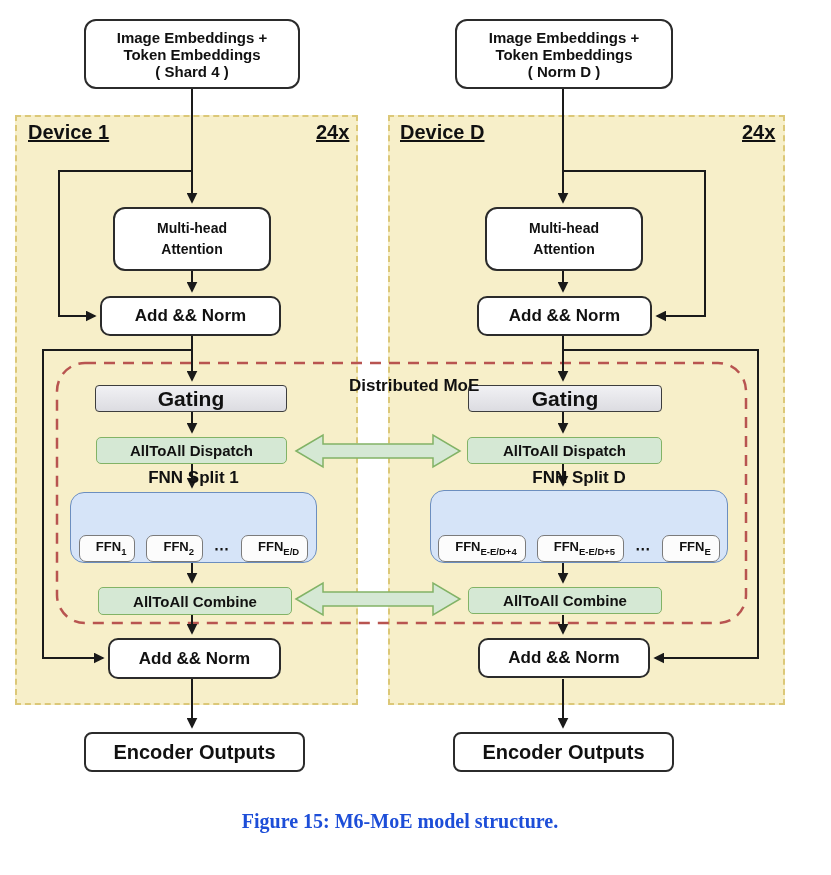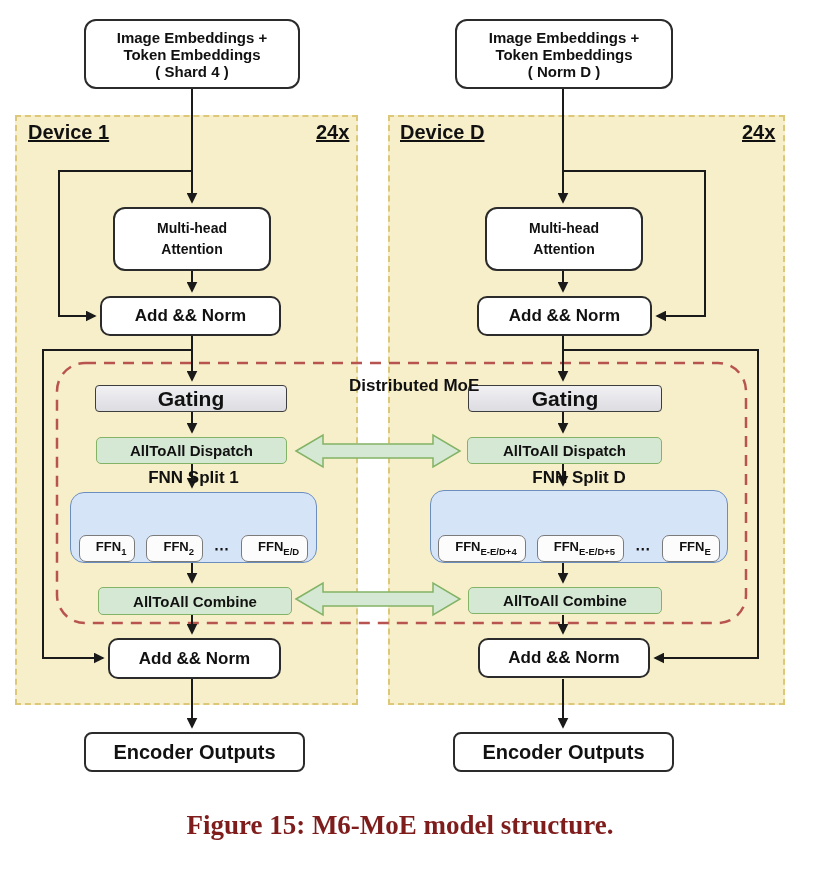--- a/index.html
+++ b/index.html
@@ -93,21 +93,21 @@
   #encoder-right{left:453px;top:732px;width:221px;height:40px;}
 
   #moe-label{
     position:absolute;left:302px;top:376px;z-index:4;
     font-size:17px;font-weight:bold;color:var(--text);white-space:nowrap;margin-left:47px;
   }
 
   #caption{
     position:absolute;left:0;top:810px;width:800px;z-index:3;
     text-align:center;font-family:"Liberation Serif", serif;
-    font-weight:bold;font-size:27px;color:#7f1d1d;
+    font-weight:bold;font-size:20px;color:#1d4ed8;
   }
 </style>
 </head>
 <body>
 
 <div id="app">
 
   <div class="panel" id="panel-left"></div>
   <div class="panel" id="panel-right"></div>
 

